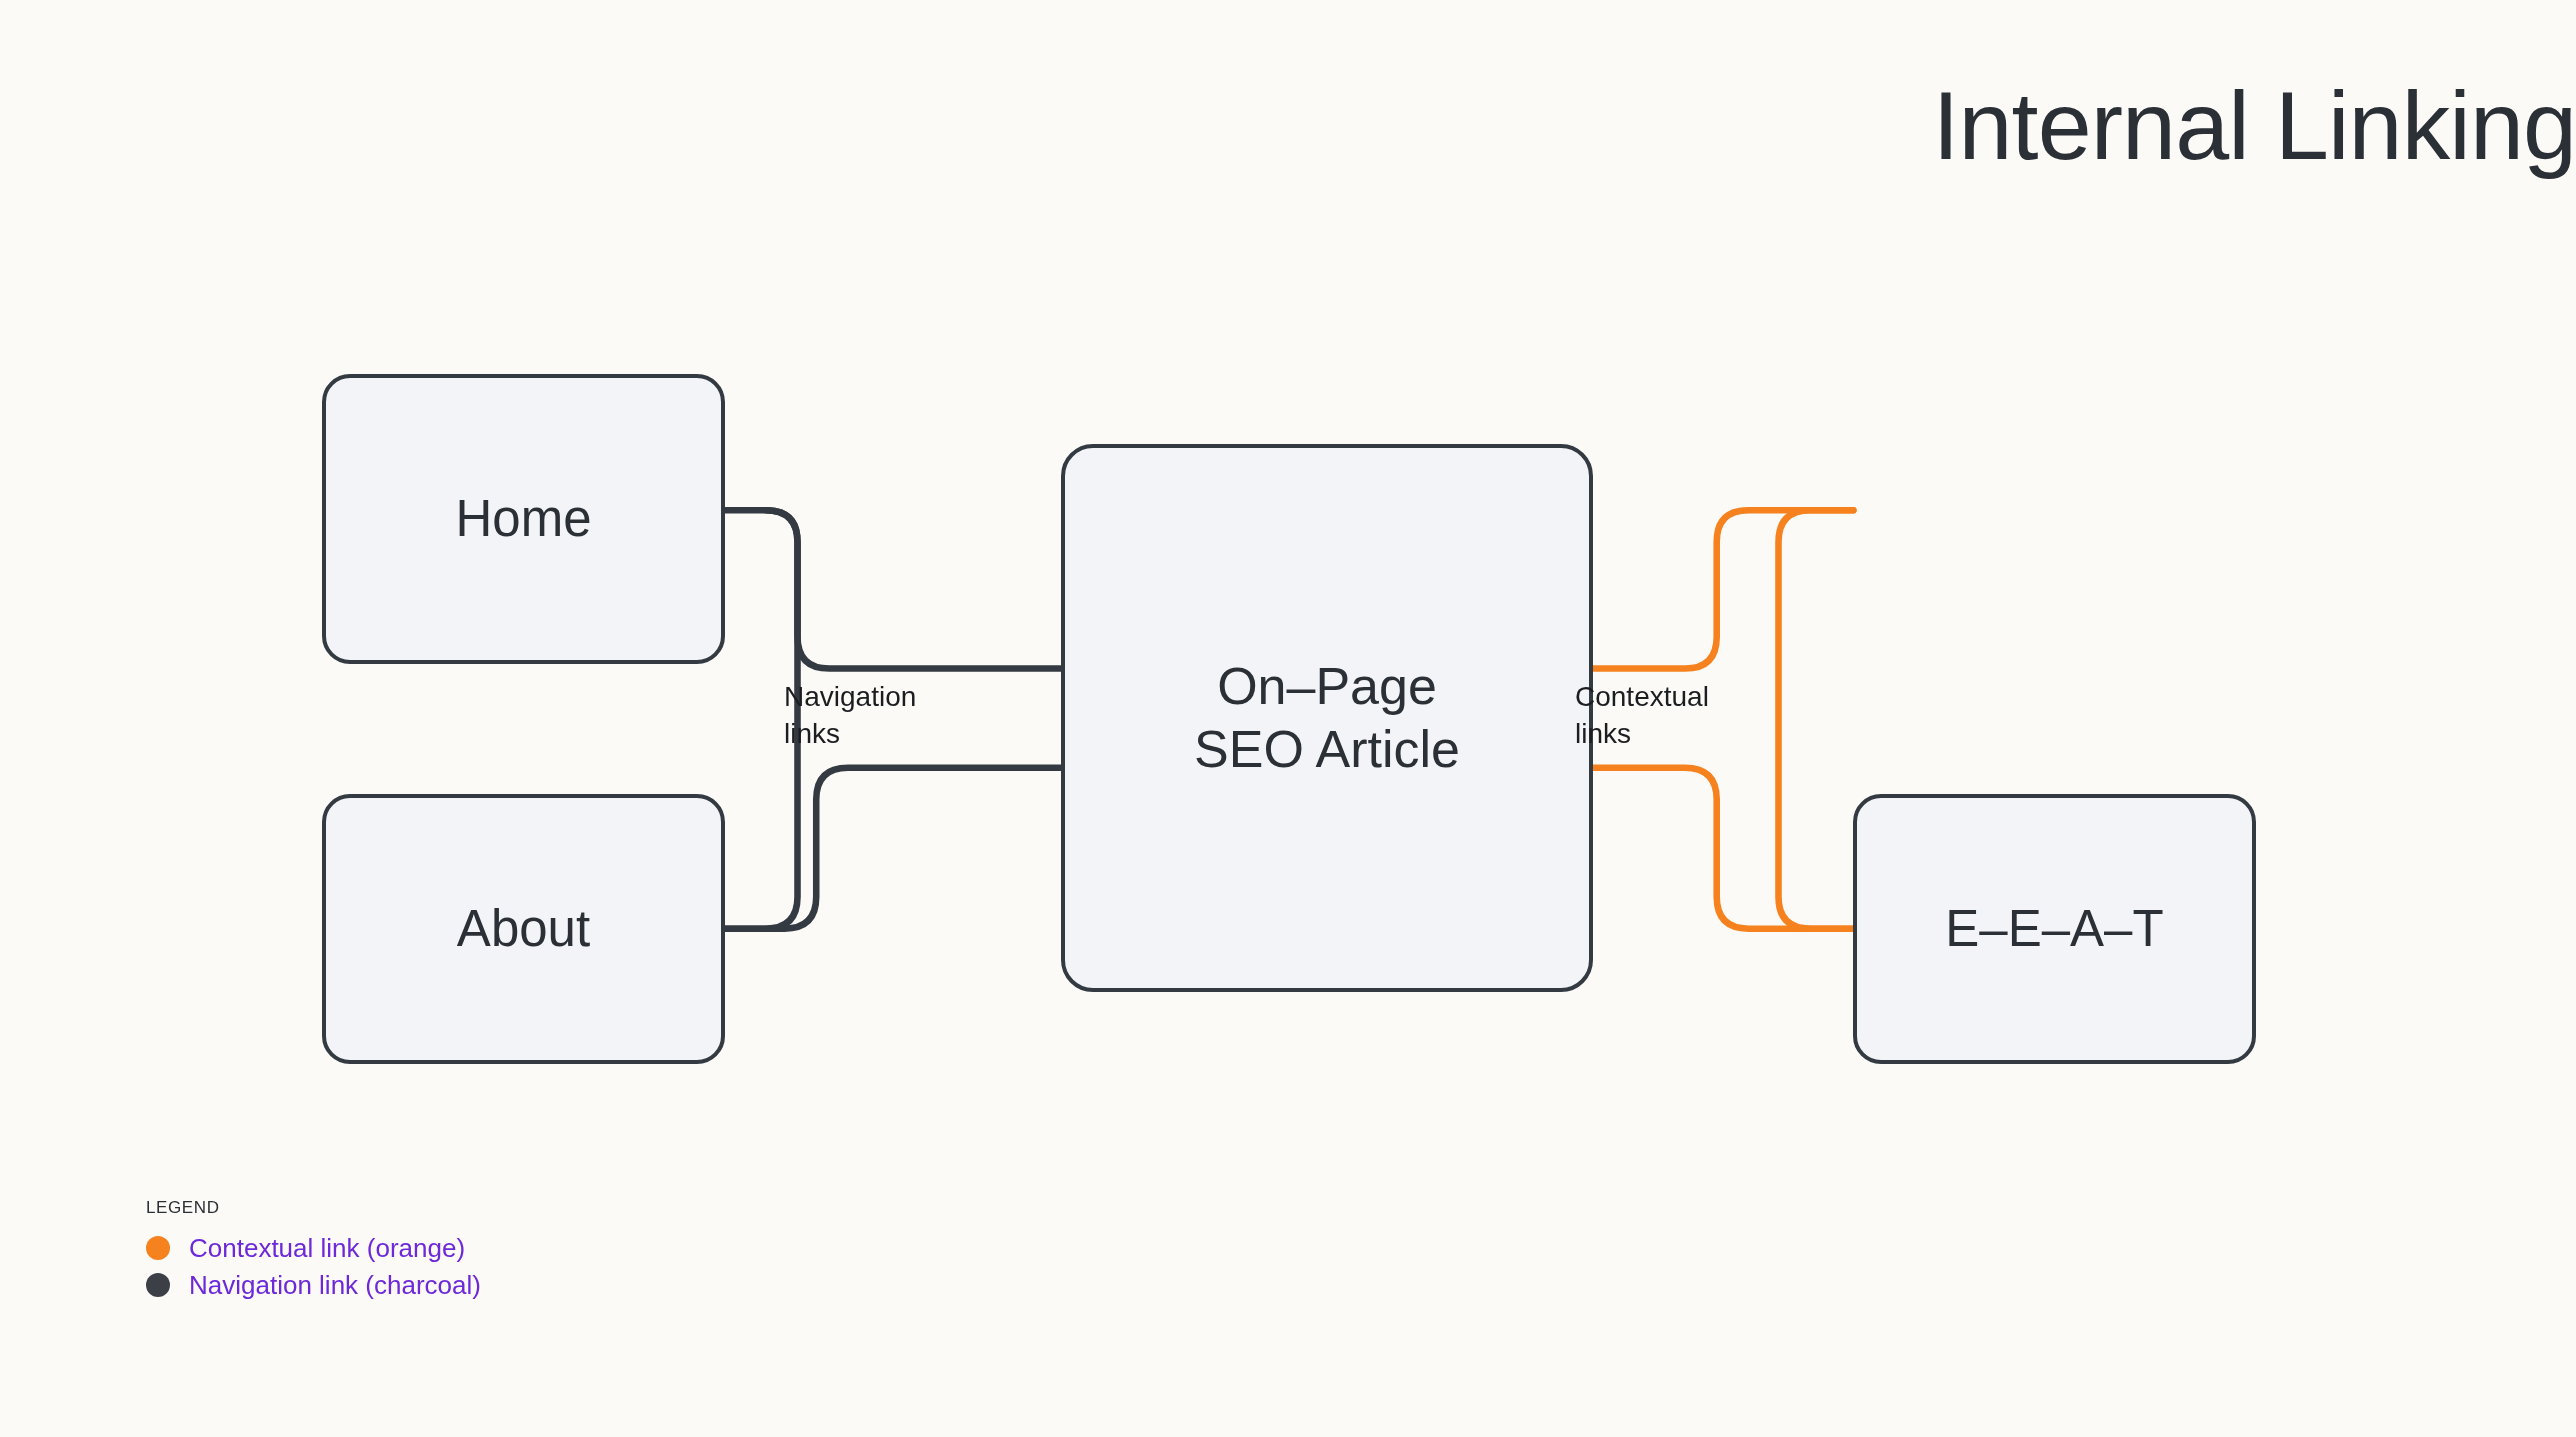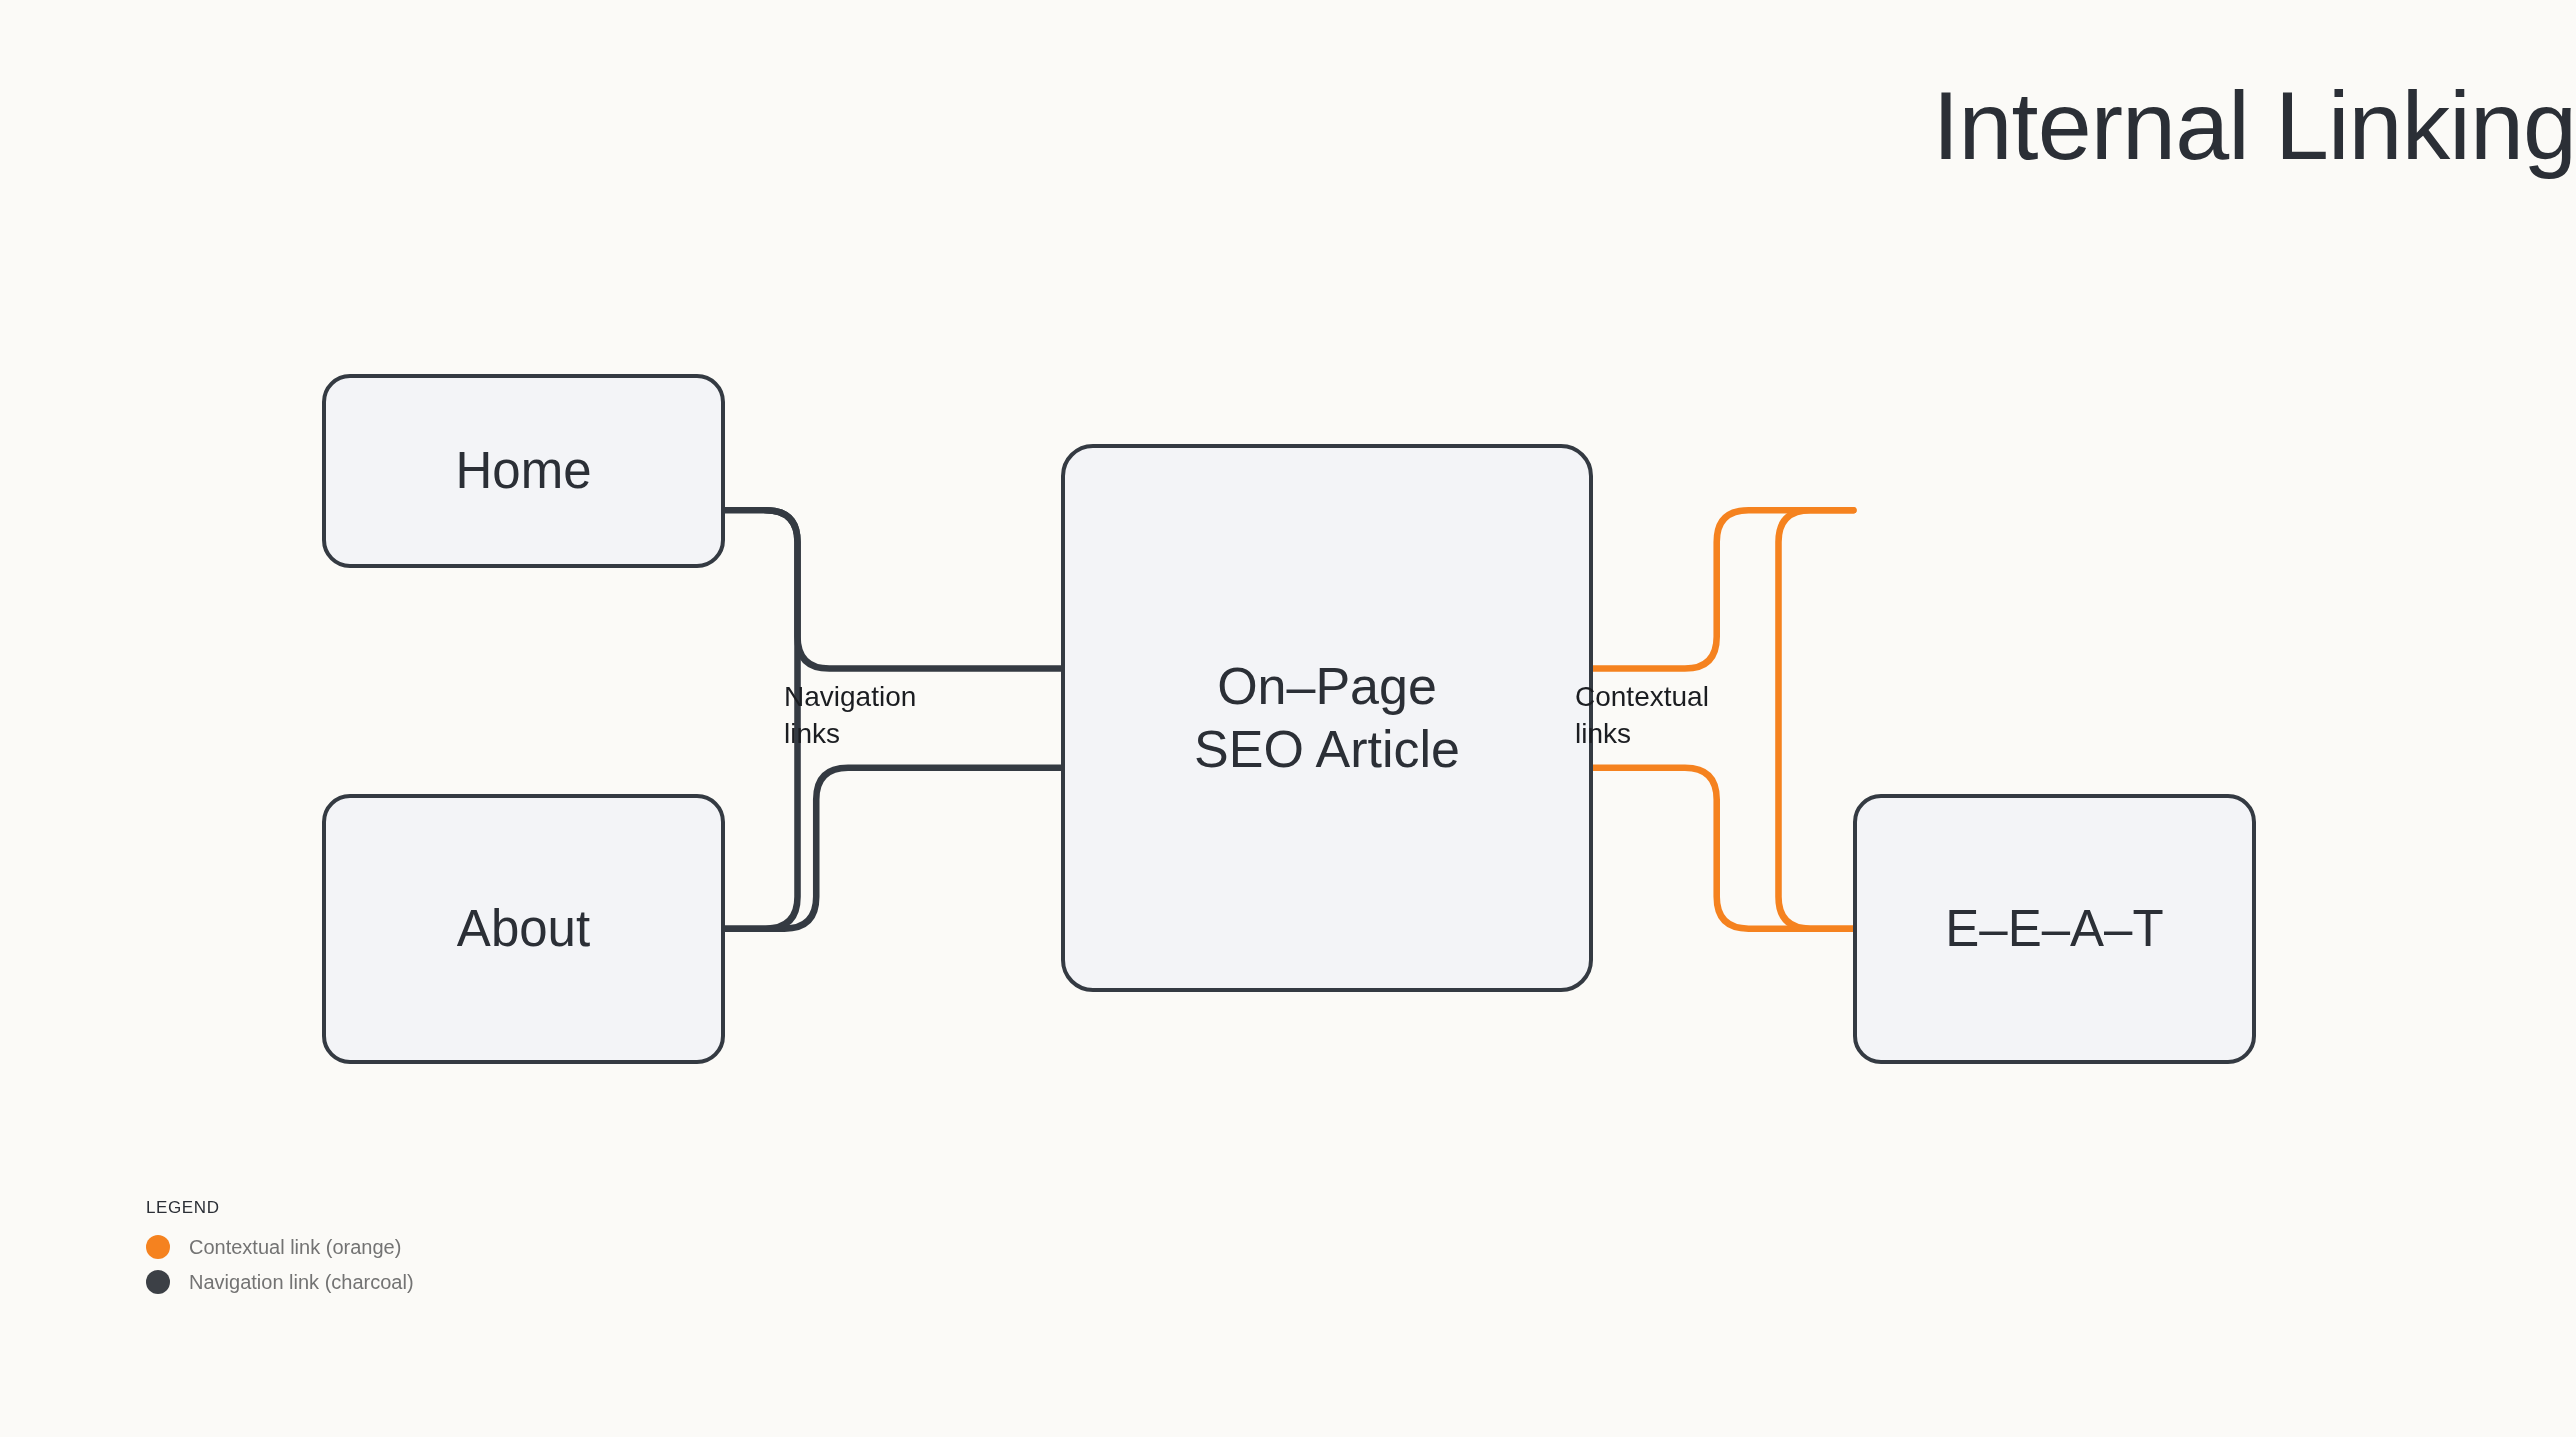--- a/index.html
+++ b/index.html
@@ -56,21 +56,21 @@
     align-items: center;
     justify-content: center;
     text-align: center;
     color: #2b2f36;
     font-weight: 400;
     line-height: 1.22;
     z-index: 3;
   }
   .node .node-label { display: block; white-space: pre-line; }
 
-  #node-home      { left: 322px;  top: 374px;  width: 403px;  height: 194px;  font-size: 51px; }
+  #node-home      { left: 322px;  top: 374px;  width: 403px;  height: 290px;  font-size: 51px; }
   #node-about     { left: 322px;  top: 794px;  width: 403px;  height: 270px;  font-size: 51px; }
   #node-center    { left: 1061px; top: 444px;  width: 532px;  height: 548px;  font-size: 52px; border-radius: 32px; }
   #node-keyword   { left: 1853px; top: 374px;  width: 403px;  height: 270px;  font-size: 51px; }
   #node-eeat      { left: 1853px; top: 794px;  width: 403px;  height: 270px;  font-size: 51px; border-radius: 28px; }
 
   
   .edge-label {
     position: absolute;
     text-align: left;
     font-size: 28px;
@@ -101,22 +101,22 @@
     margin-top: 11.2px;
   }
   .legend-swatch {
     width: 24px;
     height: 24px;
     border-radius: 50%;
     margin-right: 19px;
     flex: 0 0 auto;
   }
   .legend-text {
-    font-size: 20px;
-    color: #737373;
+    font-size: 26px;
+    color: #6d28d9;
     line-height: 1;
   }
 </style>
 </head>
 <body>
 
 <div id="canvas">
 
   <div id="page-title">Internal Linking</div>
 

